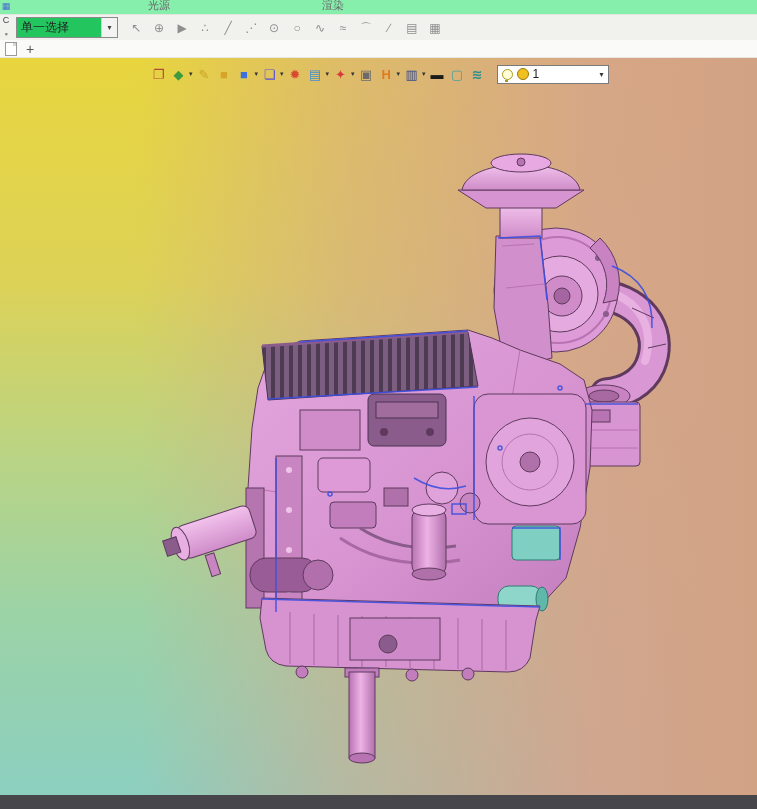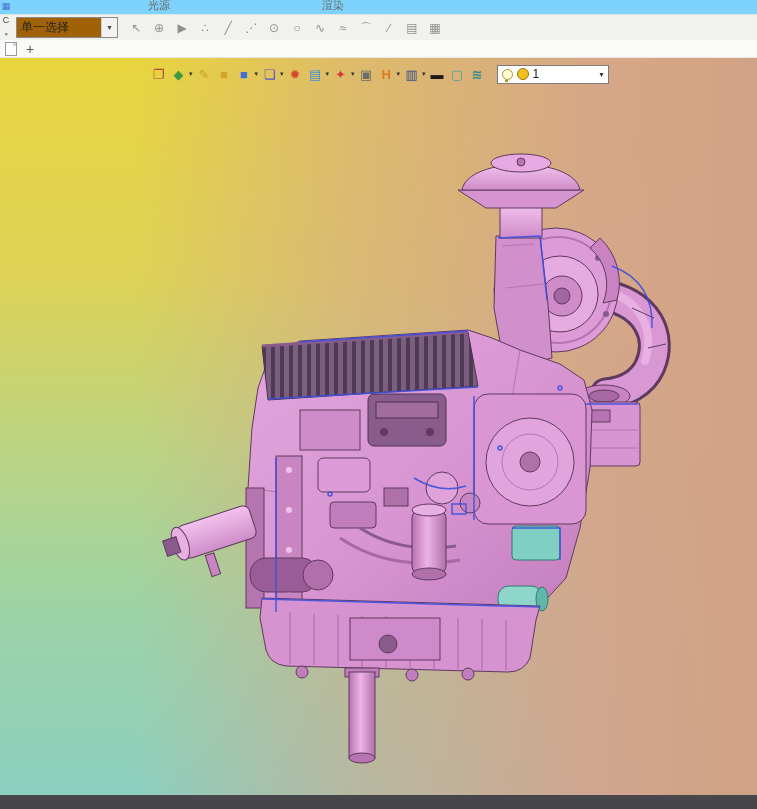--- a/index.html
+++ b/index.html
@@ -1,33 +1,33 @@
 <!DOCTYPE html>
 <html><head>
 <meta charset="utf-8">
 <style>
   html,body{margin:0;padding:0;background:#ddd;}
   .app{position:relative;width:757px;height:809px;overflow:hidden;
        font-family:"Liberation Sans","DejaVu Sans",sans-serif;background:#fff;}
 
   
-  .ribbon-strip{position:absolute;top:0;left:0;right:0;height:14px;background:#7dd3fc;overflow:hidden;}
+  .ribbon-strip{position:absolute;top:0;left:0;right:0;height:14px;background:#86efac;overflow:hidden;}
   .ribbon-label{position:absolute;top:-2px;font-size:11px;color:#6b6b6b;}
   .ribbon-label.l1{left:148px;}
   .ribbon-label.l2{left:322px;}
 
   
   .edge-strip{position:absolute;top:0;left:0;width:12px;height:46px;z-index:5;
               display:flex;flex-direction:column;align-items:center;gap:1px;}
   .edge-strip .tool-icon{width:11px;height:13px;line-height:13px;font-size:9px;text-align:center;}
 
   
   .selection-toolbar{position:absolute;top:14px;left:0;right:0;height:26px;background:#f1f1ee;
                      border-top:1px solid #e3e3df;display:flex;align-items:center;padding-left:16px;box-sizing:border-box;}
-  .mode-combo{width:100px;height:19px;background:#a16207;border:1px solid #8a8a8a;display:flex;align-items:center;
+  .mode-combo{width:100px;height:19px;background:#22c55e;border:1px solid #8a8a8a;display:flex;align-items:center;
               font-size:12px;color:#222;margin-right:10px;cursor:default;}
   .mode-combo .combo-text{flex:1;padding-left:4px;white-space:nowrap;overflow:hidden;}
   .mode-combo .combo-arrow{width:15px;height:100%;display:flex;align-items:center;justify-content:center;
               font-size:8px;color:#444;border-left:1px solid #d0d0d0;background:#f3f3f3;}
   .sel-icons{display:flex;align-items:center;gap:7px;}
   .sel-icons .tool-icon{width:16px;height:16px;line-height:16px;text-align:center;font-size:12px;color:#8f8f8f;}
 
   
   .tabbar{position:absolute;top:40px;left:0;right:0;height:18px;background:#fafaf8;
           border-bottom:1px solid #e6e6e2;display:flex;align-items:center;gap:9px;padding-left:5px;box-sizing:border-box;}

